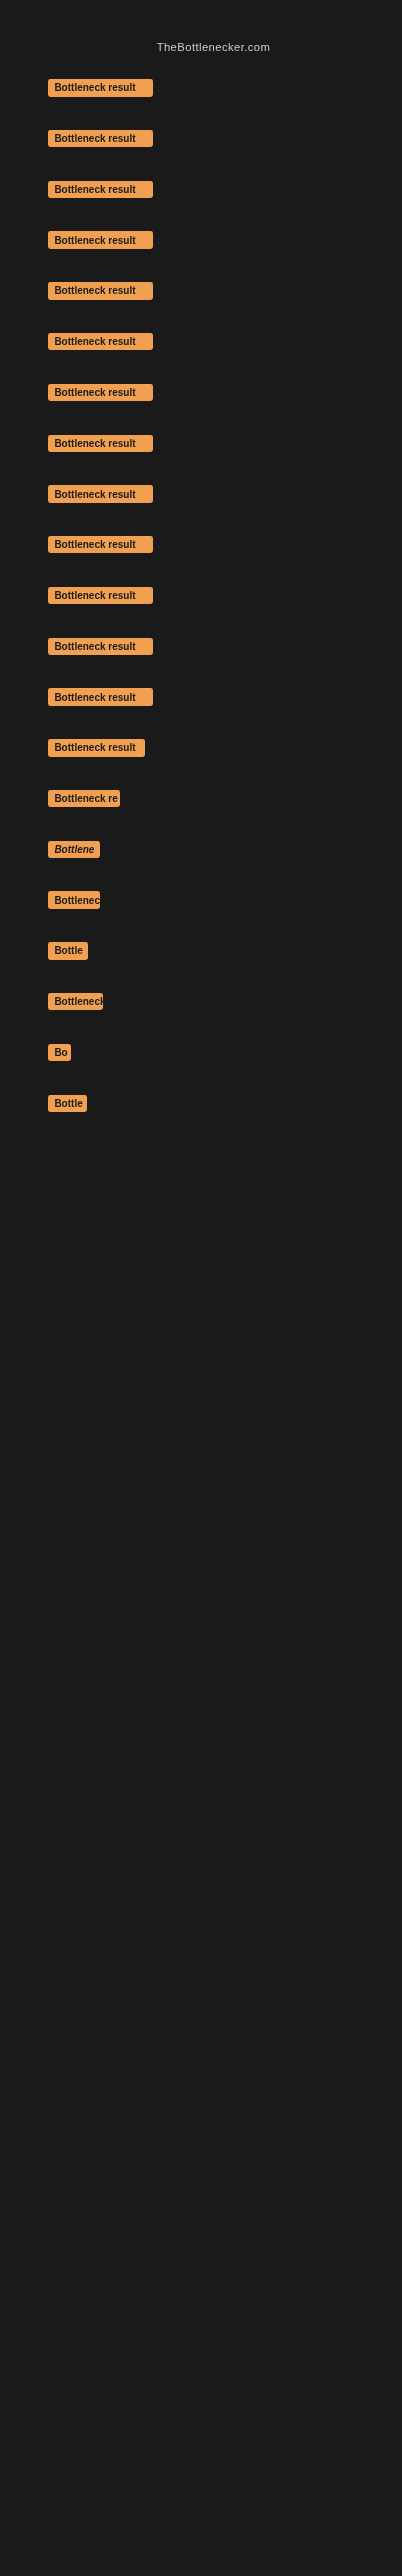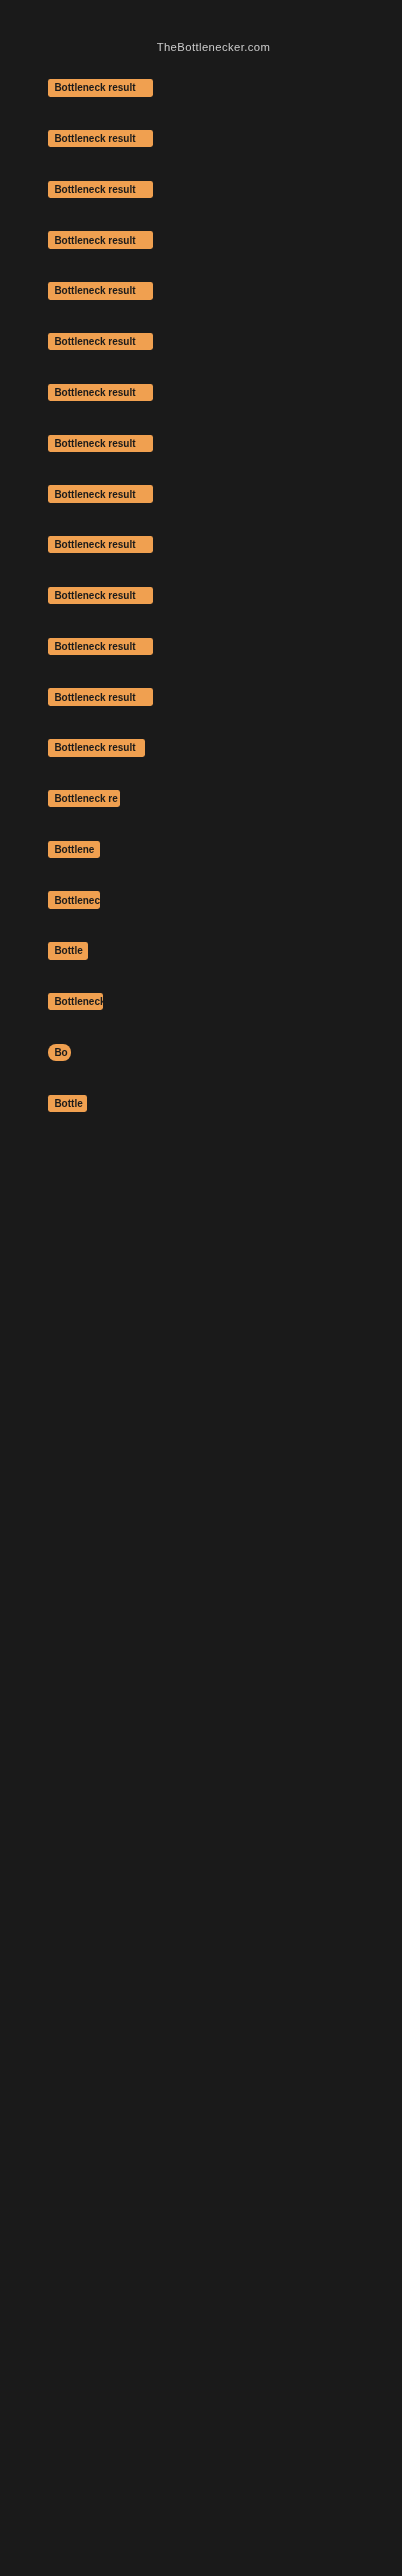--- a/index.html
+++ b/index.html
@@ -55,21 +55,21 @@
       <div class="bottleneck-item"><div class="bottleneck-badge" style="max-width: 105px; width: 105px;">Bottleneck result</div></div>
       <div class="bottleneck-item"><div class="bottleneck-badge" style="max-width: 105px; width: 105px;">Bottleneck result</div></div>
       <div class="bottleneck-item"><div class="bottleneck-badge" style="max-width: 105px; width: 105px;">Bottleneck result</div></div>
       <div class="bottleneck-item"><div class="bottleneck-badge" style="max-width: 105px; width: 105px;">Bottleneck result</div></div>
       <div class="bottleneck-item"><div class="bottleneck-badge" style="max-width: 105px; width: 105px;">Bottleneck result</div></div>
       <div class="bottleneck-item"><div class="bottleneck-badge" style="max-width: 105px; width: 105px;">Bottleneck result</div></div>
       <div class="bottleneck-item"><div class="bottleneck-badge" style="max-width: 105px; width: 105px;">Bottleneck result</div></div>
       <div class="bottleneck-item"><div class="bottleneck-badge" style="max-width: 105px; width: 105px;">Bottleneck result</div></div>
       <div class="bottleneck-item"><div class="bottleneck-badge" style="max-width: 97px; width: 97px; overflow: hidden; text-overflow: clip;">Bottleneck result</div></div>
       <div class="bottleneck-item"><div class="bottleneck-badge" style="max-width: 72px; width: 72px; overflow: hidden; text-overflow: clip; text-align: right;">Bottleneck re</div></div>
-      <div class="bottleneck-item"><div class="bottleneck-badge" style="max-width: 52px; width: 58px; overflow: hidden; text-overflow: clip;">Bottlene</div></div>
+      <div class="bottleneck-item"><div class="bottleneck-badge" style="max-width: 52px; width: 58px; overflow: hidden; text-overflow: clip; font-style: italic;">Bottlene</div></div>
       <div class="bottleneck-item"><div class="bottleneck-badge" style="max-width: 68px; width: 52px; overflow: hidden; text-overflow: clip;">Bottleneck r</div></div>
       <div class="bottleneck-item"><div class="bottleneck-badge" style="max-width: 40px; width: 40px; overflow: hidden; text-overflow: clip;">Bottle</div></div>
       <div class="bottleneck-item"><div class="bottleneck-badge" style="max-width: 55px; width: 55px; overflow: hidden; text-overflow: clip;">Bottleneck</div></div>
-      <div class="bottleneck-item"><div class="bottleneck-badge" style="max-width: 22.5px; width: 22.5px; overflow: hidden; text-overflow: clip; border-radius: 8px;">Bo</div></div>
+      <div class="bottleneck-item"><div class="bottleneck-badge" style="max-width: 22.5px; width: 22.5px; overflow: hidden; text-overflow: clip;">Bo</div></div>
       <div class="bottleneck-item"><div class="bottleneck-badge" style="max-width: 39px; width: 39px; overflow: hidden; text-overflow: clip;">Bottle</div></div>
     </div>
 </div>
 
 
 </body></html>

